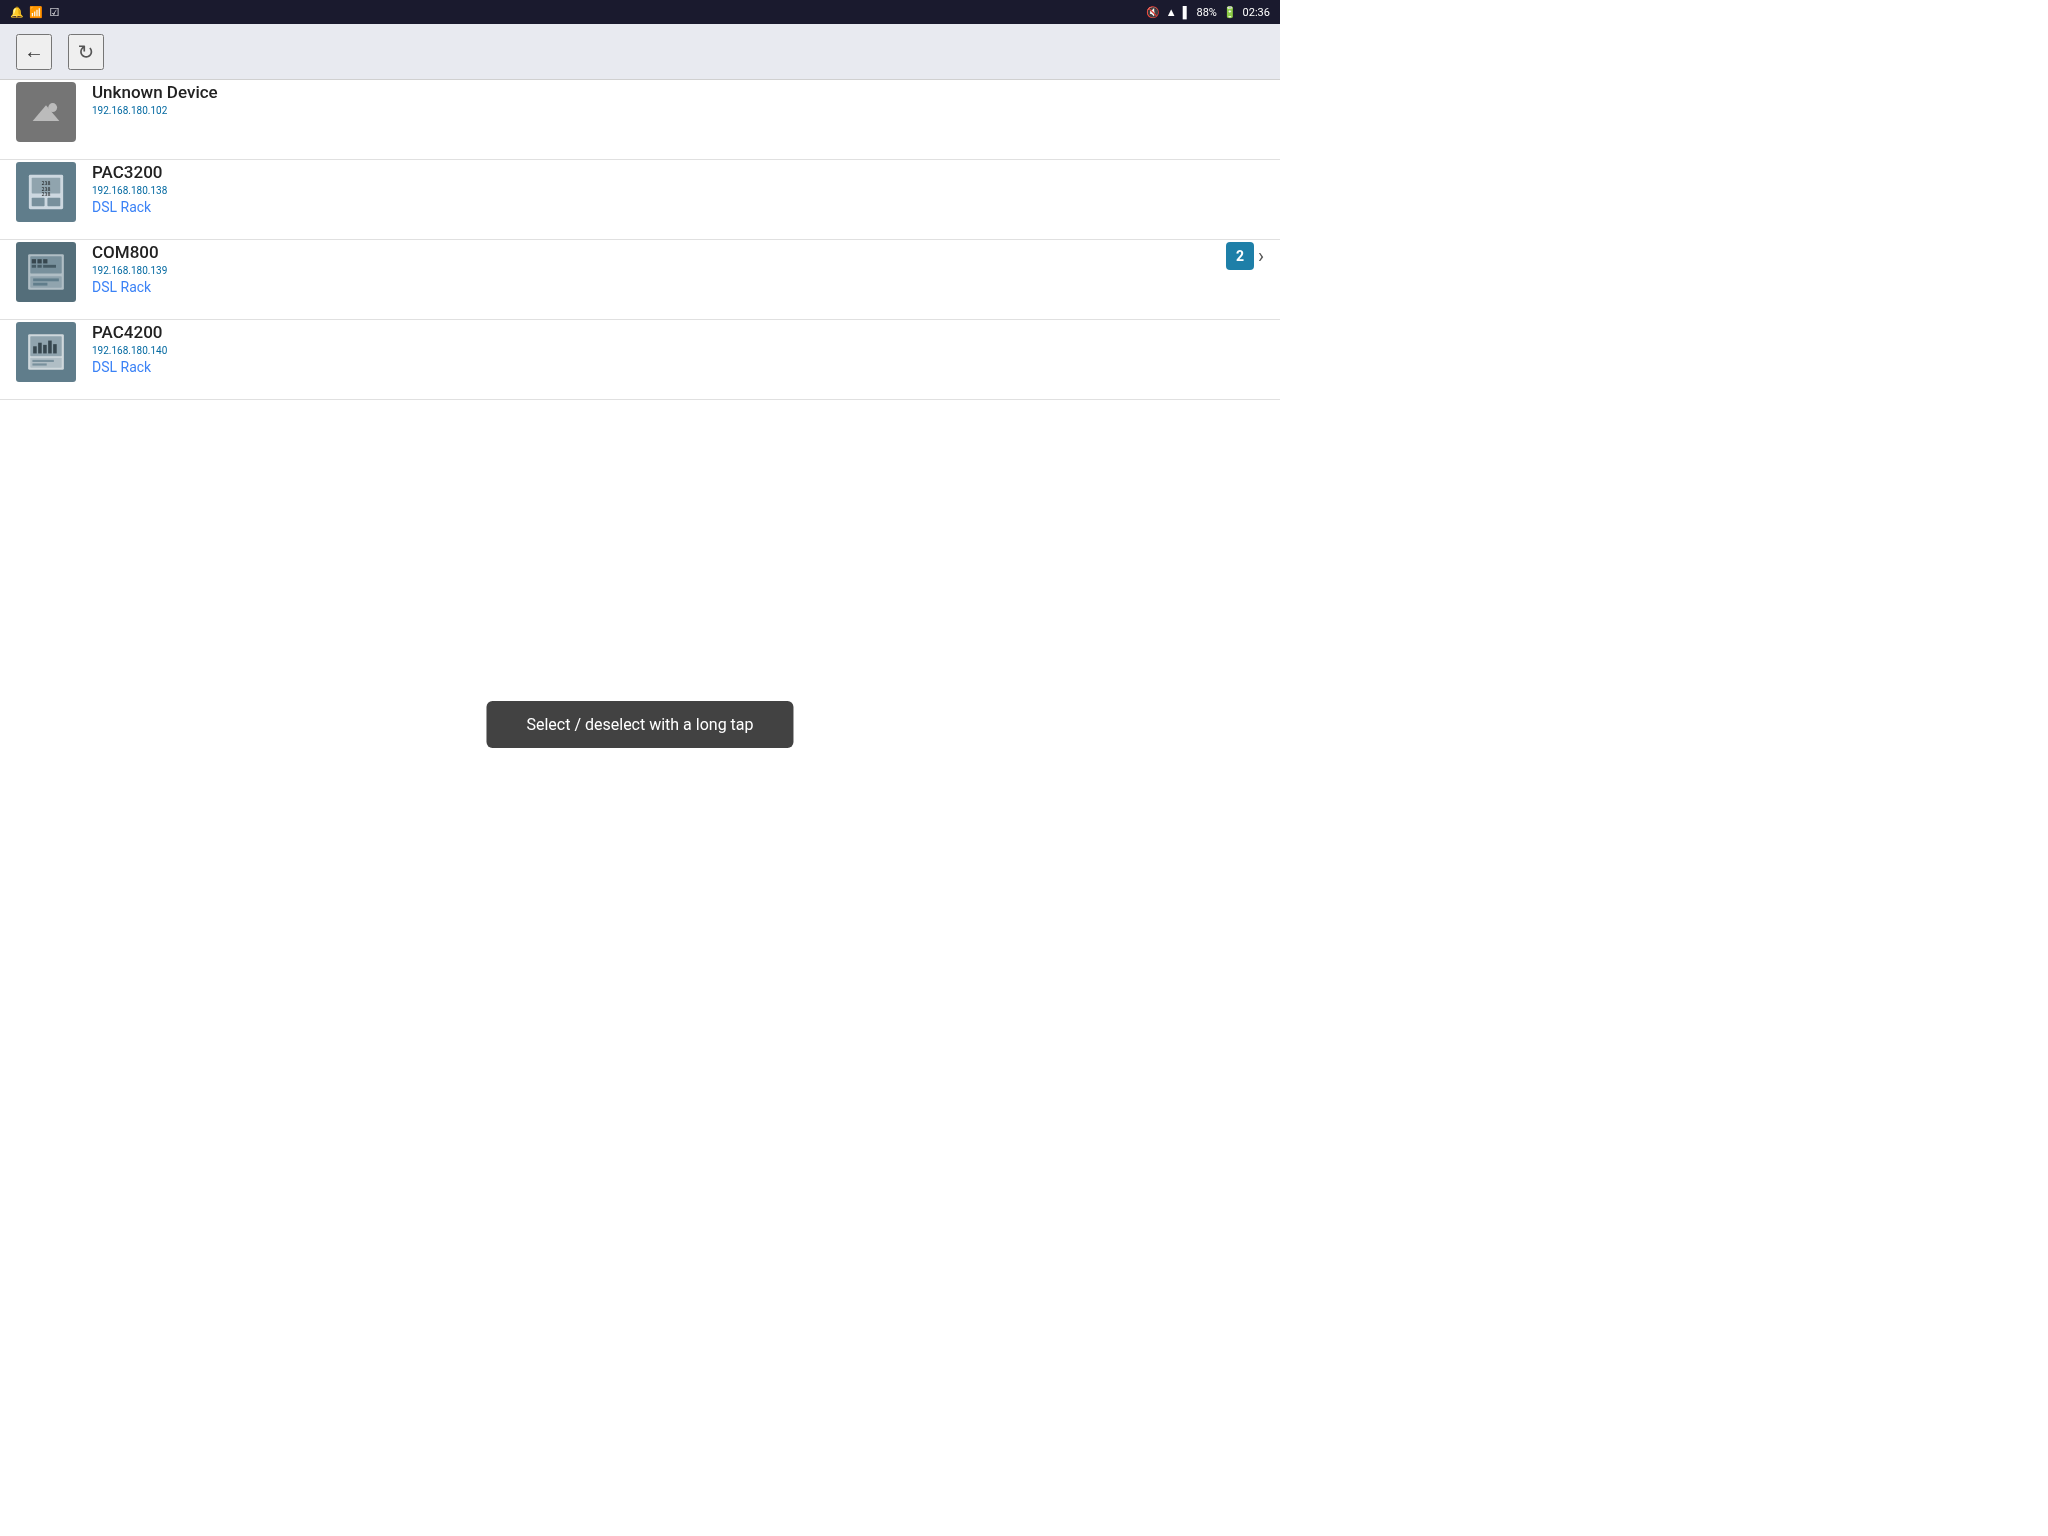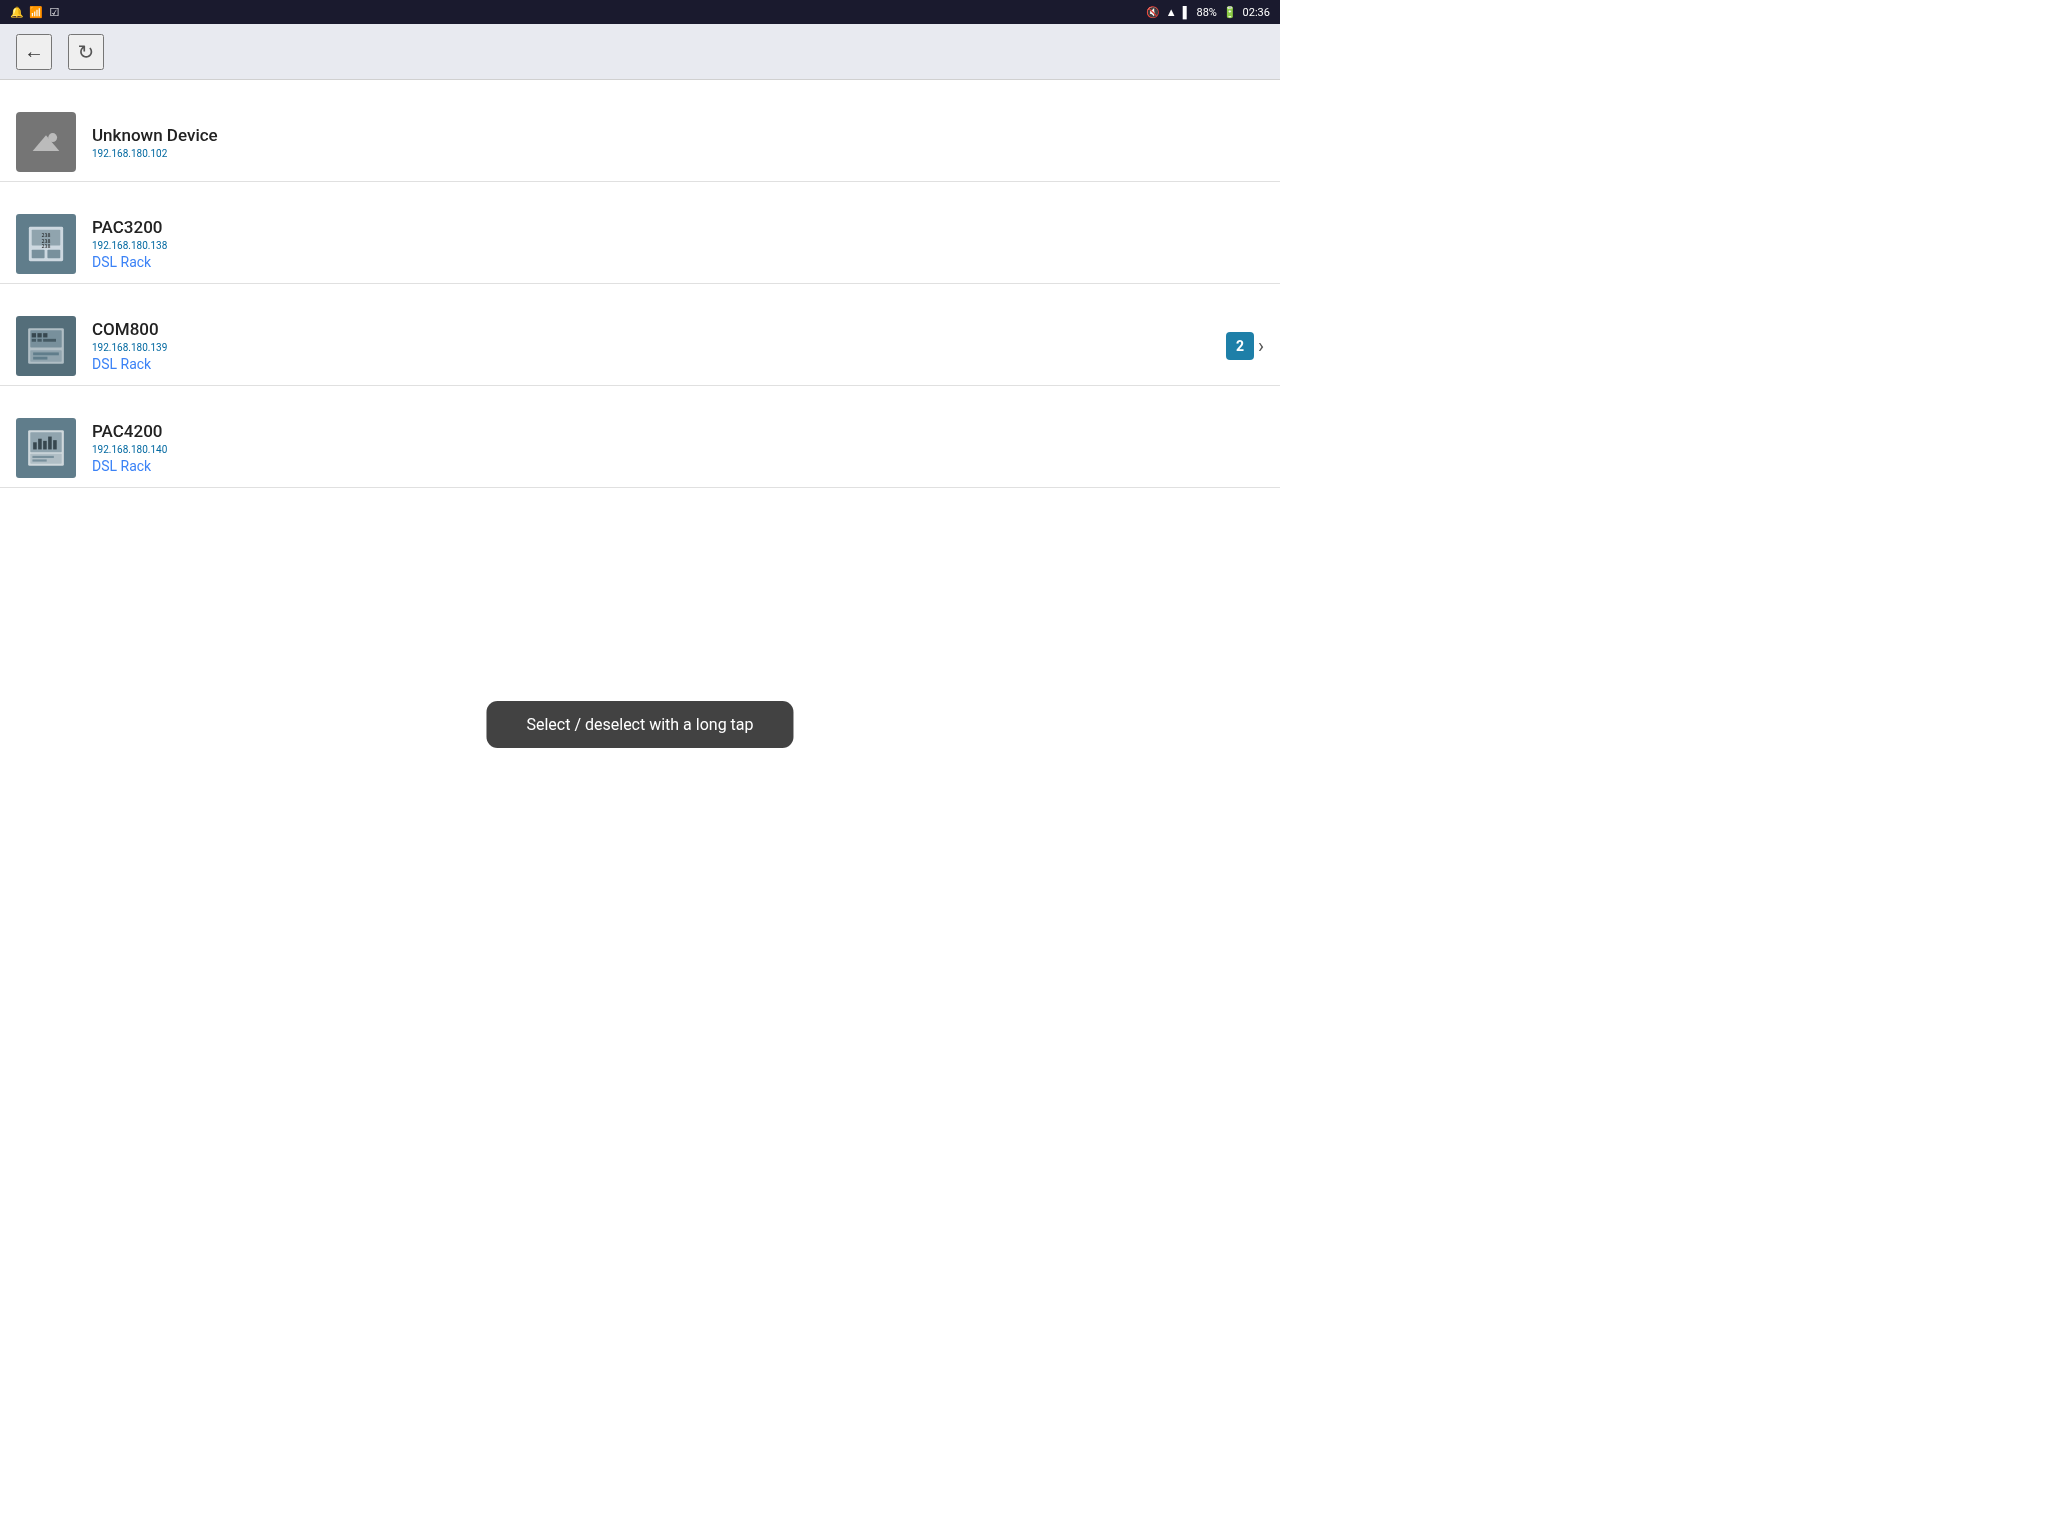--- a/index.html
+++ b/index.html
@@ -82,27 +82,26 @@
     }
 
     
     .device-list {
       width: 100%;
       background: #ffffff;
     }
 
     .device-item {
       display: flex;
-      align-items: center;
+      align-items: flex-start;
       padding: 2px 16px;
       border-bottom: 1px solid #e0e0e0;
       position: relative;
       cursor: pointer;
       min-height: 80px;
-      margin-top: 22px;
     }
 
     .device-thumbnail {
       width: 60px;
       height: 60px;
       margin-right: 16px;
       flex-shrink: 0;
       display: flex;
       align-items: center;
       justify-content: center;
@@ -165,21 +164,21 @@
 
     
     .bottom-toast {
       position: absolute;
       bottom: 20px;
       left: 50%;
       transform: translateX(-50%);
       background: rgba(50, 50, 50, 0.92);
       color: white;
       padding: 14px 40px;
-      border-radius: 11px;
+      border-radius: 6px;
       font-size: 16px;
       white-space: nowrap;
     }
 
     
     .img-unknown {
       background: #757575;
       width: 60px;
       height: 60px;
       border-radius: 4px;

